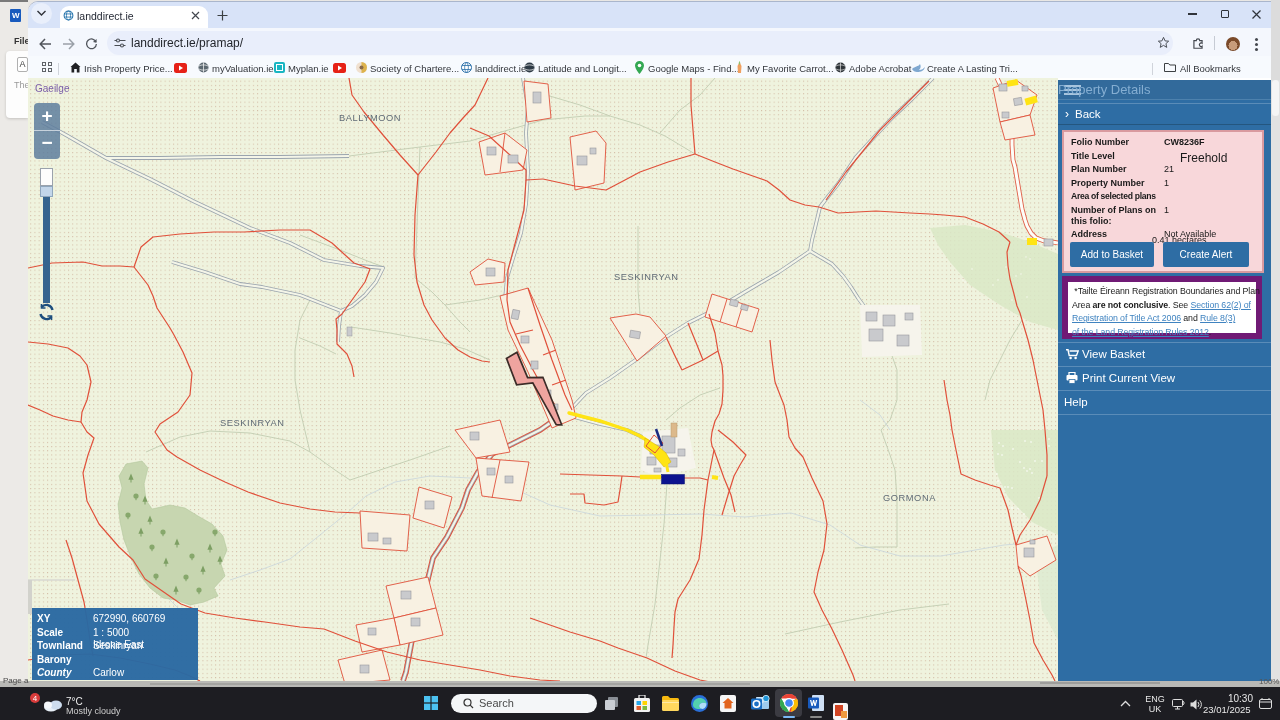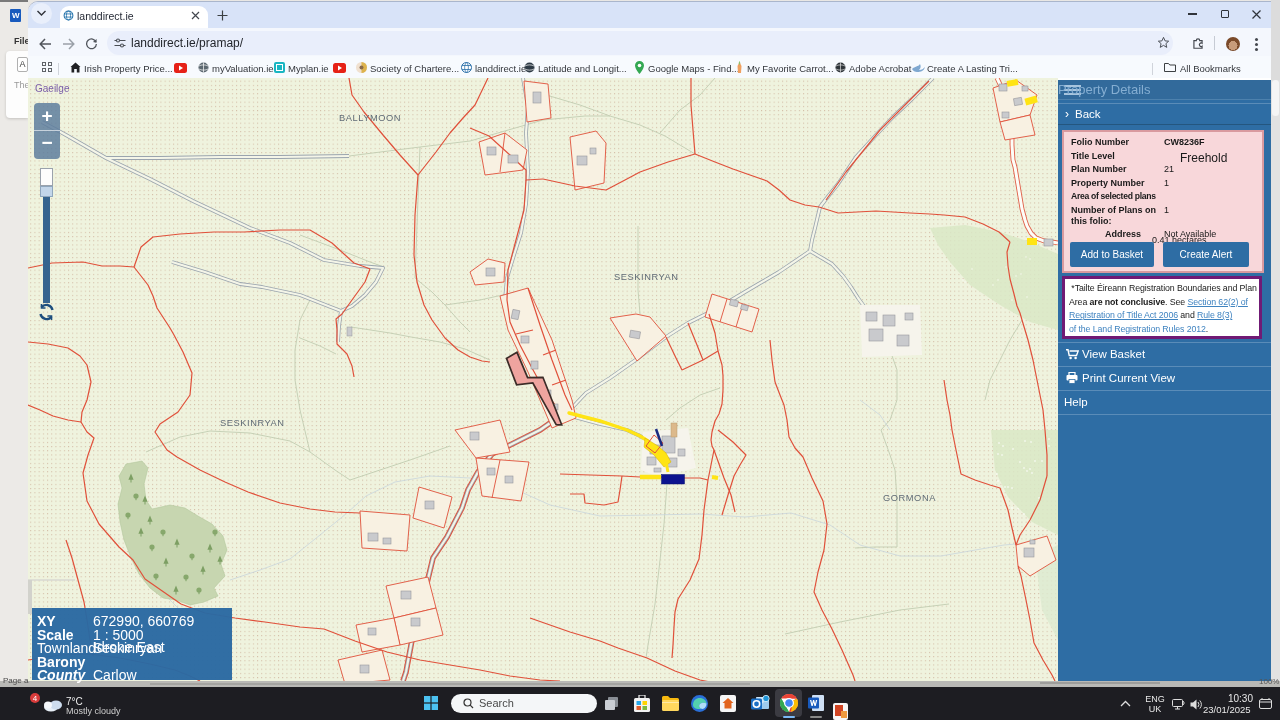--- a/index.html
+++ b/index.html
@@ -442,26 +442,26 @@
 <div class="abs" style="left:40px;top:168px;width:13px;height:18px;background:#fdfdfd;border:1px solid #9aa2ac;"></div>
 <div class="abs" style="left:40px;top:186px;width:13px;height:11px;background:#c3d6ea;border:1px solid #8fa6bd;"></div>
 <div class="abs" style="left:43px;top:197px;width:7px;height:106px;background:#36648f;"></div>
 <svg class="abs" style="left:37px;top:303px;" width="19" height="18" viewBox="0 0 19 18">
   <path d="M15.5 7 A6.3 6.3 0 0 0 4.5 4.2" stroke="#1d4e7e" stroke-width="2.4" fill="none"></path>
   <path d="M4.5 1 V5 H8.5" stroke="#1d4e7e" stroke-width="1.6" fill="none"></path>
   <path d="M3.5 11 A6.3 6.3 0 0 0 14.5 13.8" stroke="#1d4e7e" stroke-width="2.4" fill="none"></path>
   <path d="M14.5 17 V13 H10.5" stroke="#1d4e7e" stroke-width="1.6" fill="none"></path>
 </svg>
 
-<div class="abs" style="left:32px;top:608px;width:200px;height:72px;background:rgba(42,105,162,.97);color:#fff;font-size:14px;">
+<div class="abs" style="left:32px;top:608px;width:166px;height:72px;background:rgba(42,105,162,.97);color:#fff;font-size:10px;">
   <div style="position:absolute;left:5px;top:5px;font-weight:bold;">XY</div>
     <div style="position:absolute;left:61px;top:5px;">672990, 660769</div>
   <div style="position:absolute;left:5px;top:18.5px;font-weight:bold;text-align:center;">Scale</div>
     <div style="position:absolute;left:61px;top:18.5px;">1 : 5000</div>
-  <div style="position:absolute;left:5px;top:32px;font-weight:normal;">Townland</div>
+  <div style="position:absolute;left:5px;top:32px;font-weight:bold;">Townland</div>
     <div style="position:absolute;left:61px;top:32px;">Seskinryan</div>
   <div style="position:absolute;left:5px;top:45.5px;font-weight:bold;">Barony</div>
     <div style="position:absolute;left:61px;top:31px;">Idrone East</div>
   <div style="position:absolute;left:5px;top:59px;font-weight:bold;font-style:italic;">County</div>
     <div style="position:absolute;left:61px;top:59px;">Carlow</div>
 </div>
 
 <div class="abs" id="sidebar" style="left:1058px;top:78px;width:213px;height:603px;background:#2e6da4;">
   <div class="abs" style="left:0;top:0;width:213px;height:2px;background:#fff;"></div>
 
@@ -479,31 +479,31 @@
     <div class="abs" style="left:7px;top:18.5px;font-weight:bold;color:#191919;font-size:9px;">Title Level</div>
       <div class="abs" style="left:116px;top:18.5px;color:#191919;font-size:12px;">Freehold</div>
     <div class="abs" style="left:7px;top:32px;font-weight:bold;color:#191919;font-size:9px;">Plan Number</div>
       <div class="abs" style="left:100px;top:32px;color:#191919;font-size:9px;">21</div>
     <div class="abs" style="left:7px;top:45.5px;font-weight:bold;color:#191919;font-size:9px;">Property Number</div>
       <div class="abs" style="left:100px;top:45.5px;color:#191919;font-size:9px;">1</div>
     <div class="abs" style="left:7px;top:59px;font-weight:bold;color:#191919;font-size:8.6px;letter-spacing:-0.3px;">Area of selected plans</div>
       <div class="abs" style="left:88px;top:59px;color:#191919;font-size:9px;margin-top:44px;">0.41 hectares.</div>
     <div class="abs" style="left:7px;top:72.5px;font-weight:bold;color:#191919;font-size:9px;width:92px;line-height:11.5px;">Number of Plans on this folio:</div>
       <div class="abs" style="left:100px;top:72.5px;color:#191919;font-size:9px;">1</div>
-    <div class="abs" style="left:7px;top:96.5px;font-weight:bold;color:#191919;font-size:9px;margin-left:34px;">Address</div>
+    <div class="abs" style="left:7px;top:96.5px;font-weight:bold;color:#191919;font-size:9px;">Address</div>
       <div class="abs" style="left:100px;top:96.5px;color:#191919;font-size:9px;">Not Available</div>
     <div class="abs" style="left:6px;top:110px;width:84px;height:25px;background:#2e6da4;color:#fff;font-size:10px;text-align:center;line-height:25px;border-radius:2px;">Add to Basket</div>
     <div class="abs" style="left:99px;top:110px;width:86px;height:25px;background:#2e6da4;color:#fff;font-size:10px;text-align:center;line-height:25px;border-radius:2px;">Create Alert</div>
   </div>
 
-  <div class="abs" style="left:4px;top:198px;width:200px;height:63px;background:#fff;border:3px solid #701a75;color:#1a1a1a;font-size:8.8px;letter-spacing:-0.1px;line-height:13.6px;padding:3px 0 0 4px;white-space:nowrap;">
+  <div class="abs" style="left:4px;top:198px;width:200px;height:63px;background:#fff;border:6px solid #701a75;color:#1a1a1a;font-size:8.8px;letter-spacing:-0.1px;line-height:13.6px;padding:3px 0 0 4px;white-space:nowrap;">
     &nbsp;*Tailte Éireann Registration Boundaries and Plan<br>
     Area <b>are not conclusive</b>. See <span style="color:#3f83c0;text-decoration:underline;">Section 62(2) of</span><br>
     <span style="color:#3f83c0;text-decoration:underline;">Registration of Title Act 2006</span> and <span style="color:#3f83c0;text-decoration:underline;">Rule 8(3)</span><br>
-    <span style="color:#3f83c0;">of the Land Registration Rules 2012</span>.
+    <span style="color:#3f83c0;text-decoration:underline;">of the Land Registration Rules 2012</span>.
   </div>
 
   <div class="abs" style="left:0;top:264px;width:213px;height:24px;border-top:1px solid #5a8cb8;"></div>
   <svg class="abs" style="left:8px;top:271px;" width="13" height="11" viewBox="0 0 13 11">
       <path d="M0 0.8 H2 L3.2 6.5 H10.5 L12.2 2 H3.5" stroke="#fff" stroke-width="1.4" fill="none"></path>
       <circle cx="4.6" cy="9" r="1.3" fill="#fff"></circle>
       <circle cx="9.6" cy="9" r="1.3" fill="#fff"></circle>
     </svg>
   <div class="abs" style="left:24px;top:270px;color:#fff;font-size:11.5px;">View Basket</div>
   <div class="abs" style="left:0;top:288px;width:213px;height:24px;border-top:1px solid #5a8cb8;"></div>

